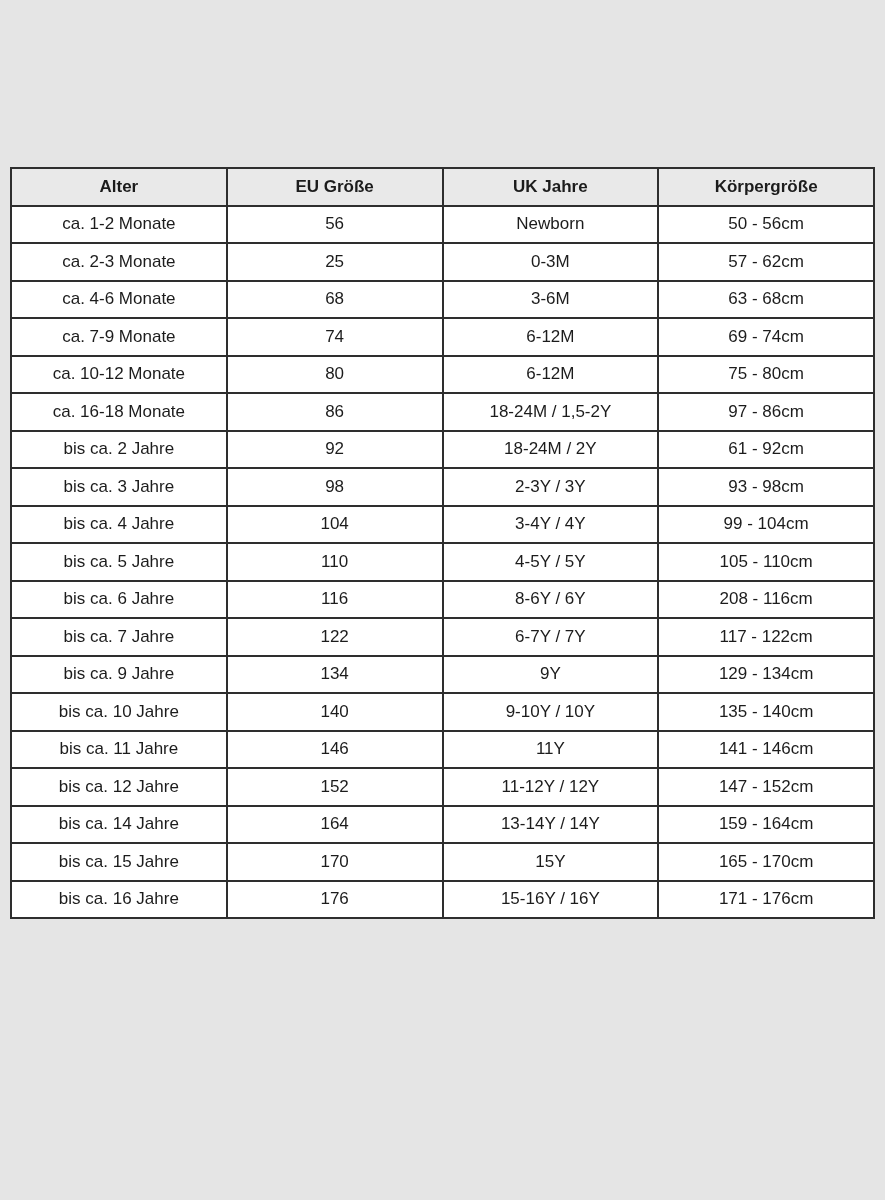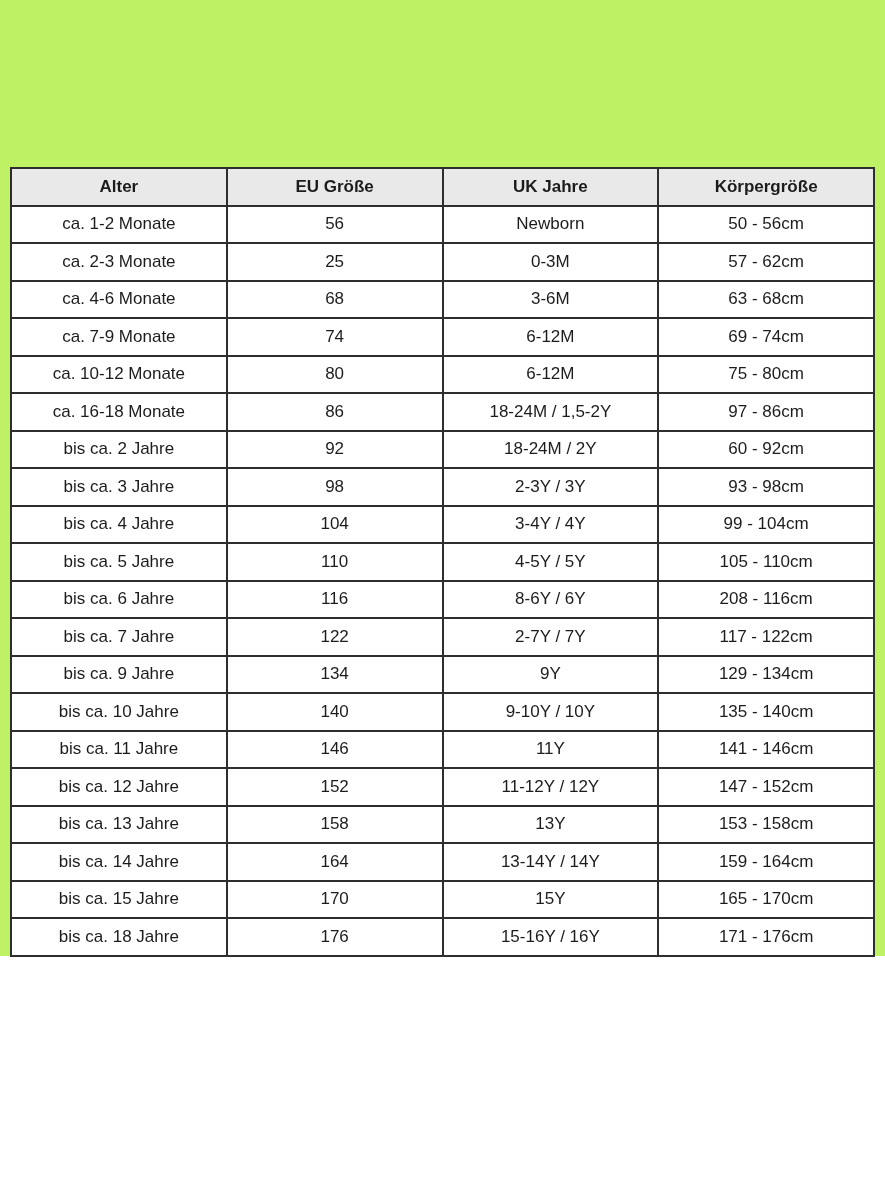--- a/index.html
+++ b/index.html
@@ -6,22 +6,22 @@
     margin: 0;
     padding: 0;
     background: #ffffff;
     width: 885px;
     height: 1200px;
     font-family: "Liberation Sans", "DejaVu Sans", sans-serif;
   }
   .page {
     position: relative;
     width: 885px;
-    height: 956px;
-    background: #bef264;
+    height: 1200px;
+    background: #e5e5e5;
   }
   table.size-table {
     position: absolute;
     top: 167px;
     left: 10px;
     width: 865px;
     border-collapse: collapse;
     table-layout: fixed;
   }
   table.size-table th,
@@ -92,21 +92,21 @@
         <tr>
           <td>ca. 16-18 Monate</td>
           <td>86</td>
           <td>18-24M / 1,5-2Y</td>
           <td>97 - 86cm</td>
         </tr>
         <tr>
           <td>bis ca. 2 Jahre</td>
           <td>92</td>
           <td>18-24M / 2Y</td>
-          <td>60 - 92cm</td>
+          <td>61 - 92cm</td>
         </tr>
         <tr>
           <td>bis ca. 3 Jahre</td>
           <td>98</td>
           <td>2-3Y / 3Y</td>
           <td>93 - 98cm</td>
         </tr>
         <tr>
           <td>bis ca. 4 Jahre</td>
           <td>104</td>
@@ -121,21 +121,21 @@
         </tr>
         <tr>
           <td>bis ca. 6 Jahre</td>
           <td>116</td>
           <td>8-6Y / 6Y</td>
           <td>208 - 116cm</td>
         </tr>
         <tr>
           <td>bis ca. 7 Jahre</td>
           <td>122</td>
-          <td>2-7Y / 7Y</td>
+          <td>6-7Y / 7Y</td>
           <td>117 - 122cm</td>
         </tr>
         <tr>
           <td>bis ca. 9 Jahre</td>
           <td>134</td>
           <td>9Y</td>
           <td>129 - 134cm</td>
         </tr>
         <tr>
           <td>bis ca. 10 Jahre</td>
@@ -149,38 +149,32 @@
           <td>11Y</td>
           <td>141 - 146cm</td>
         </tr>
         <tr>
           <td>bis ca. 12 Jahre</td>
           <td>152</td>
           <td>11-12Y / 12Y</td>
           <td>147 - 152cm</td>
         </tr>
         <tr>
-          <td>bis ca. 13 Jahre</td>
-          <td>158</td>
-          <td>13Y</td>
-          <td>153 - 158cm</td>
-        </tr>
-        <tr>
           <td>bis ca. 14 Jahre</td>
           <td>164</td>
           <td>13-14Y / 14Y</td>
           <td>159 - 164cm</td>
         </tr>
         <tr>
           <td>bis ca. 15 Jahre</td>
           <td>170</td>
           <td>15Y</td>
           <td>165 - 170cm</td>
         </tr>
         <tr>
-          <td>bis ca. 18 Jahre</td>
+          <td>bis ca. 16 Jahre</td>
           <td>176</td>
           <td>15-16Y / 16Y</td>
           <td>171 - 176cm</td>
         </tr>
       </tbody>
   </table>
 </div>
 
 </body></html>

